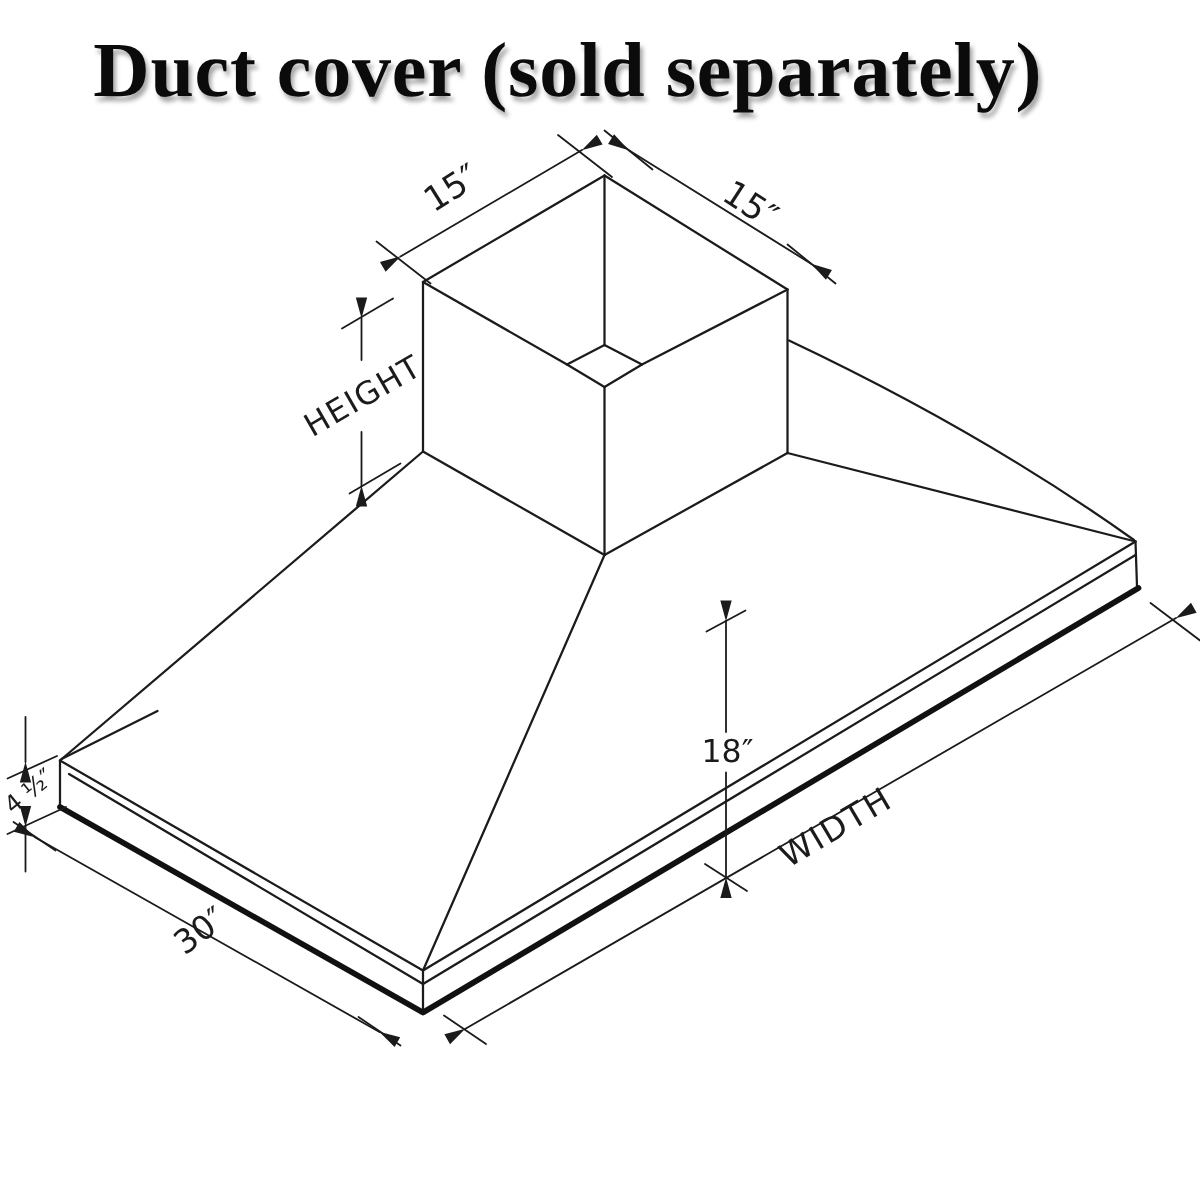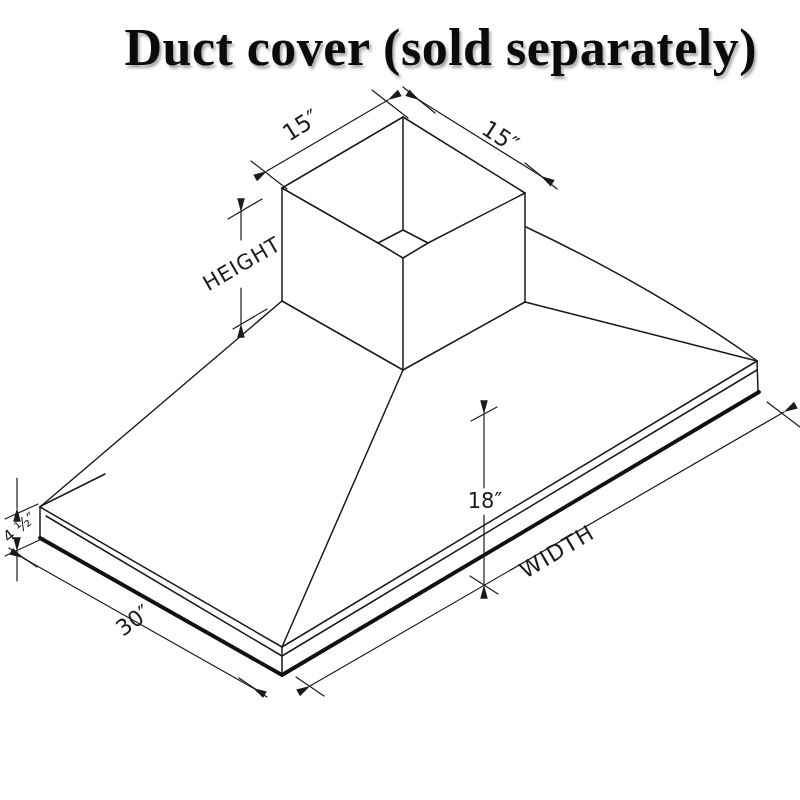--- a/index.html
+++ b/index.html
@@ -15,21 +15,21 @@
     position: relative;
     width: 800px;
     height: 800px;
     background: #ffffff;
   }
   .title {
     position: absolute;
     top: 18px;
     left: 0;
     width: 757px;
-    text-align: right;
+    text-align: center;
     font-family: "Liberation Serif", serif;
     font-weight: bold;
     font-size: 52px;
     color: #0b0b0b;
     text-shadow: 2px 3px 3px rgba(60,60,60,0.45);
     letter-spacing: 0.5px;
   }
   svg.drawing {
     position: absolute;
     top: 0;

